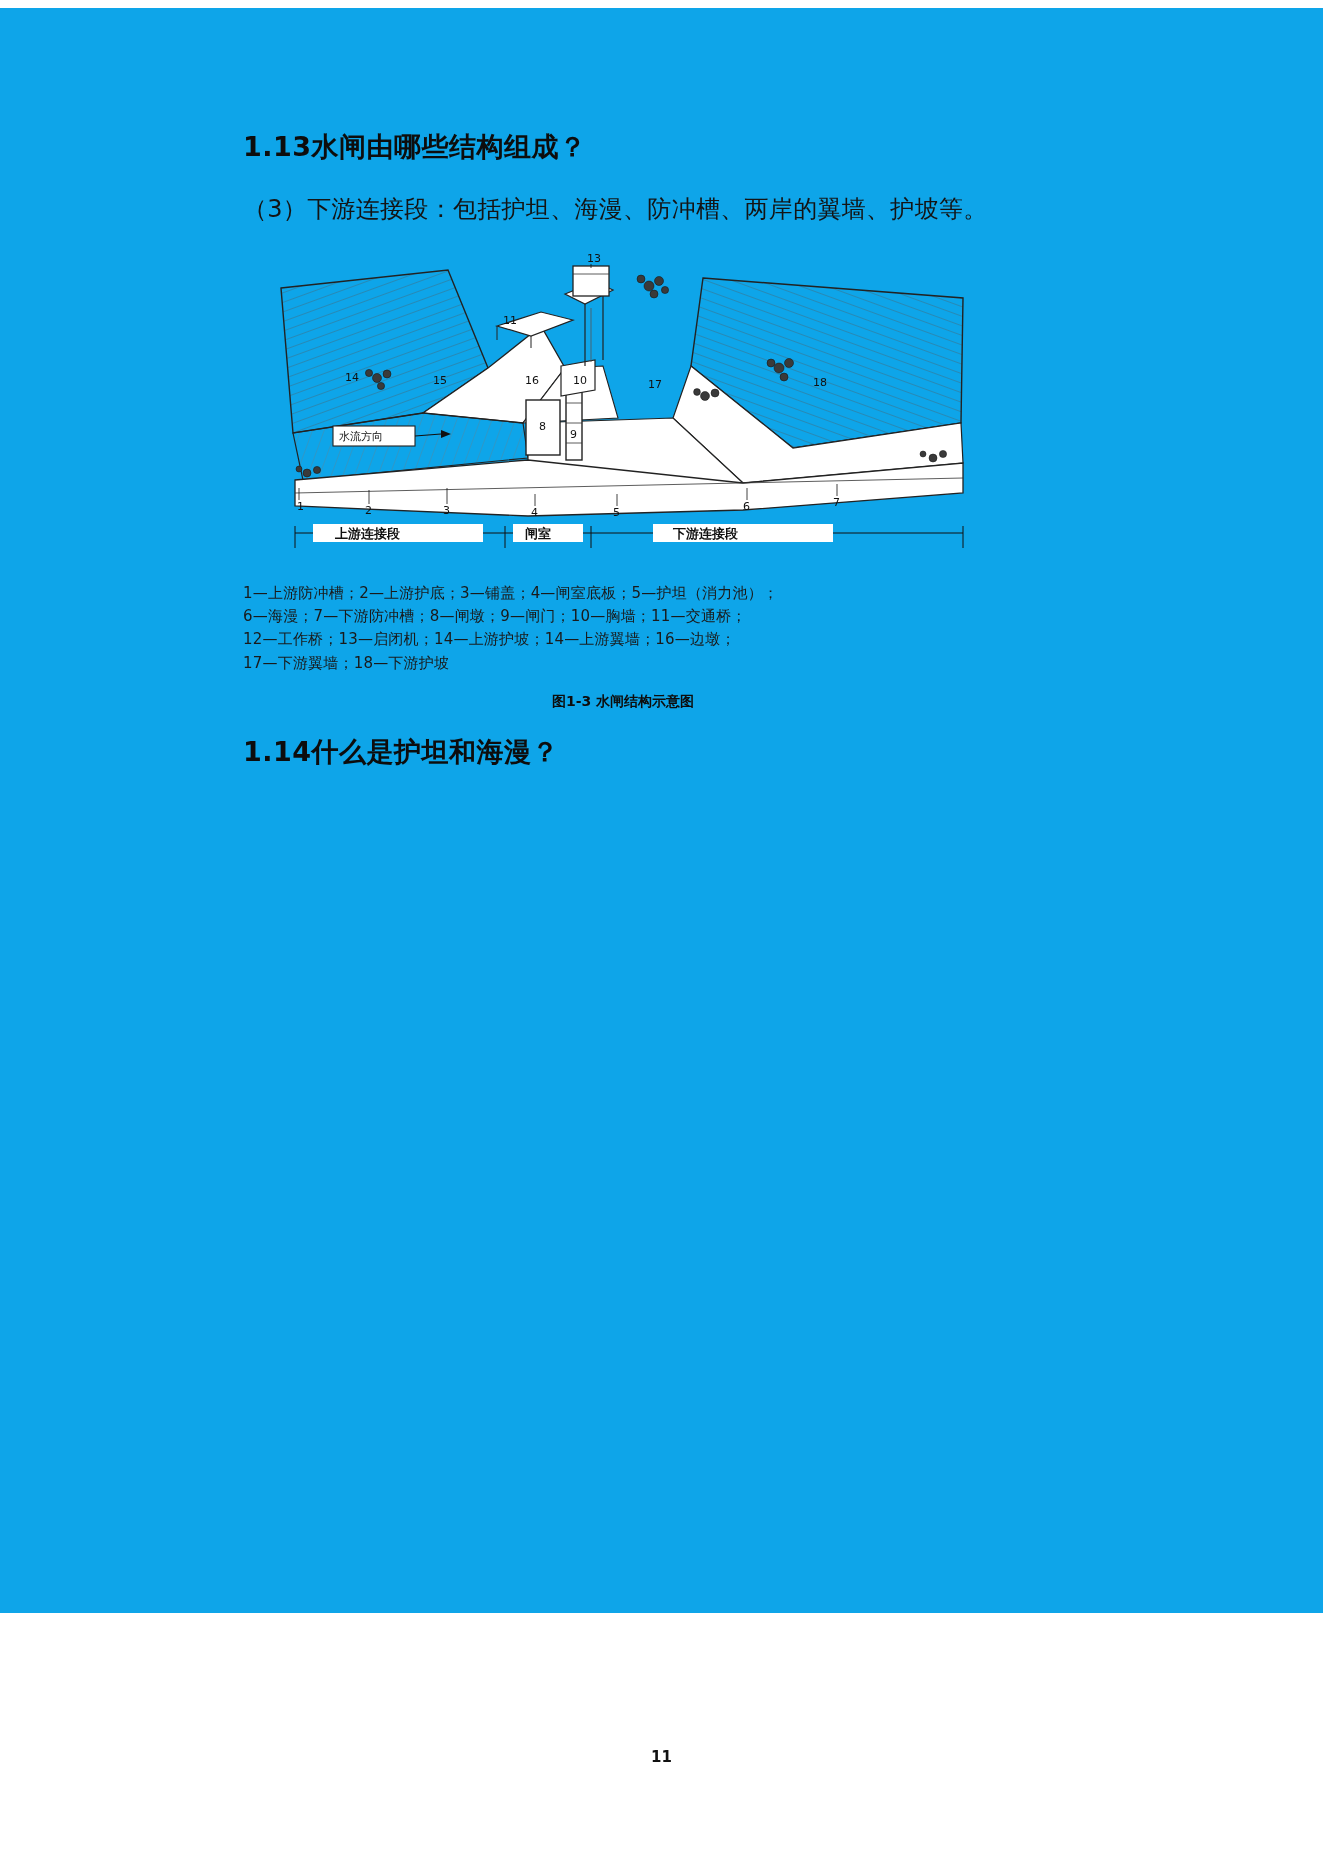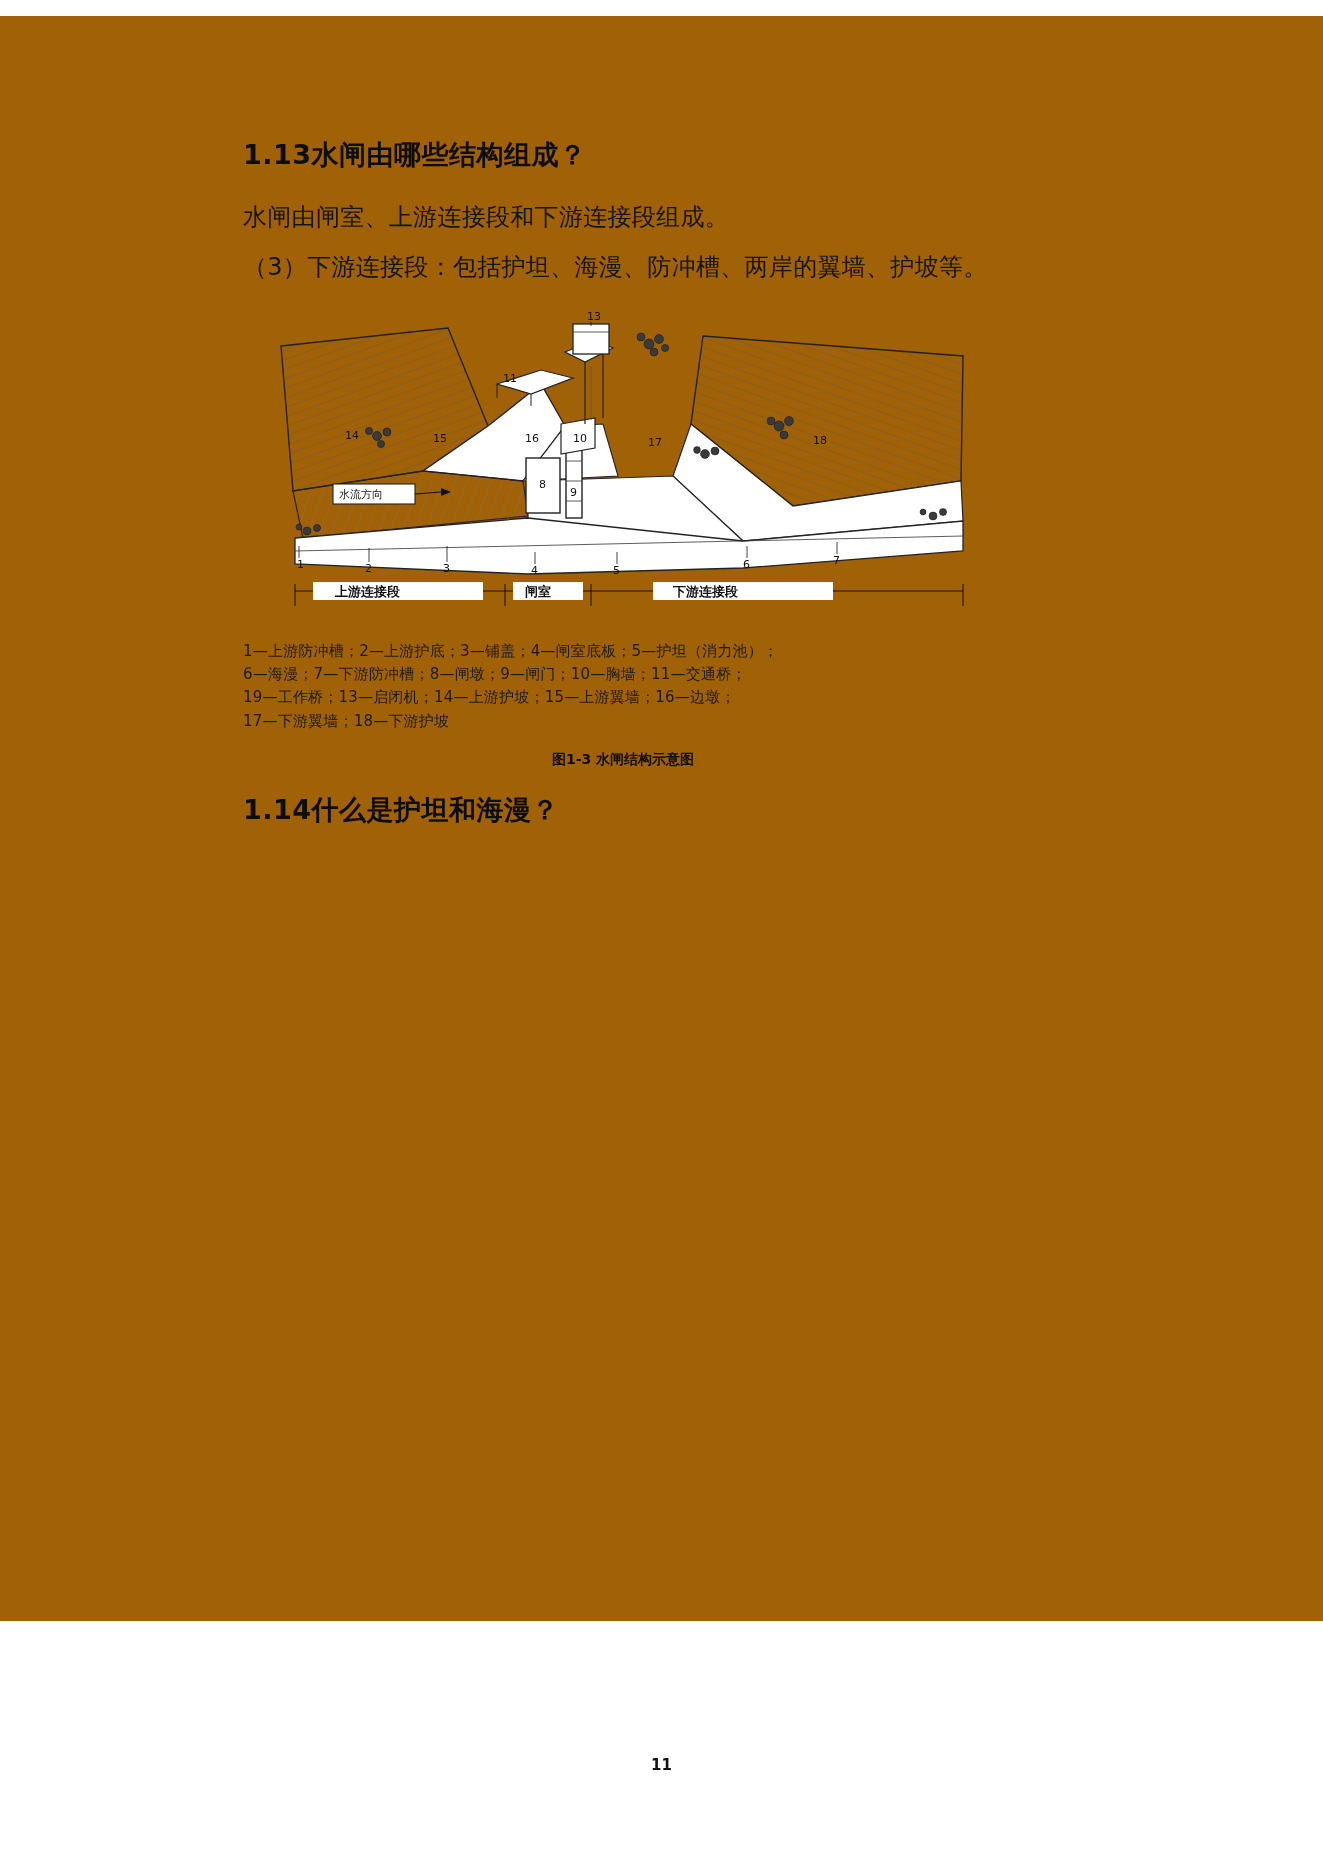--- a/index.html
+++ b/index.html
@@ -10,24 +10,24 @@
   body {
     width: 1323px;
     height: 1871px;
     position: relative;
     font-family: "Liberation Serif", serif;
     color: #111111;
     overflow: hidden;
   }
   .page {
     position: absolute;
-    left: 0; top: 16px;
+    left: 0; top: 8px;
     width: 1323px;
     height: 1605px;
-    background: #a16207;
+    background: #0ea5e9;
   }
   .content {
     position: absolute;
     left: 243px;
     top: 120px;
     width: 760px;
   }
   h2.section-title {
     font-family: "DejaVu Sans", sans-serif;
     font-weight: bold;
@@ -95,21 +95,20 @@
   }
 </style>
 </head>
 <body>
 
 <div class="page">
   <div class="content">
 
     <h2 class="section-title">1.13水闸由哪些结构组成？</h2>
 
-    <p class="body-text">水闸由闸室、上游连接段和下游连接段组成。</p>
     <p class="body-text">（3）下游连接段：包括护坦、海漫、防冲槽、两岸的翼墙、护坡等。</p>
 
     <div class="figure-block">
 
       <svg class="figure-img" viewBox="0 0 700 320">
         <defs>
           <pattern id="hatchL" width="9" height="9" patternUnits="userSpaceOnUse" patternTransform="rotate(70)">
             <line x1="0" y1="0" x2="0" y2="9" stroke="#555" stroke-width="0.7"></line>
           </pattern>
           <pattern id="hatchR" width="9" height="9" patternUnits="userSpaceOnUse" patternTransform="rotate(-70)">
@@ -226,21 +225,21 @@
         <text x="62" y="290" font-size="13" font-weight="bold" fill="#111">上游连接段</text>
         <rect x="240" y="276" width="70" height="18" fill="#ffffff" stroke="none"></rect>
         <text x="252" y="290" font-size="13" font-weight="bold" fill="#111">闸室</text>
         <rect x="380" y="276" width="180" height="18" fill="#ffffff" stroke="none"></rect>
         <text x="400" y="290" font-size="13" font-weight="bold" fill="#111">下游连接段</text>
       </svg>
 
       <div class="figure-legend">
         <div>1—上游防冲槽；2—上游护底；3—铺盖；4—闸室底板；5—护坦（消力池）；</div>
         <div>6—海漫；7—下游防冲槽；8—闸墩；9—闸门；10—胸墙；11—交通桥；</div>
-        <div>19—工作桥；13—启闭机；14—上游护坡；15—上游翼墙；16—边墩；</div>
+        <div>12—工作桥；13—启闭机；14—上游护坡；14—上游翼墙；16—边墩；</div>
         <div>17—下游翼墙；18—下游护坡</div>
       </div>
 
       <div class="figure-caption">图1-3 水闸结构示意图</div>
     </div>
 
     <h2 class="section-title second">1.14什么是护坦和海漫？</h2>
 
 
   </div>

